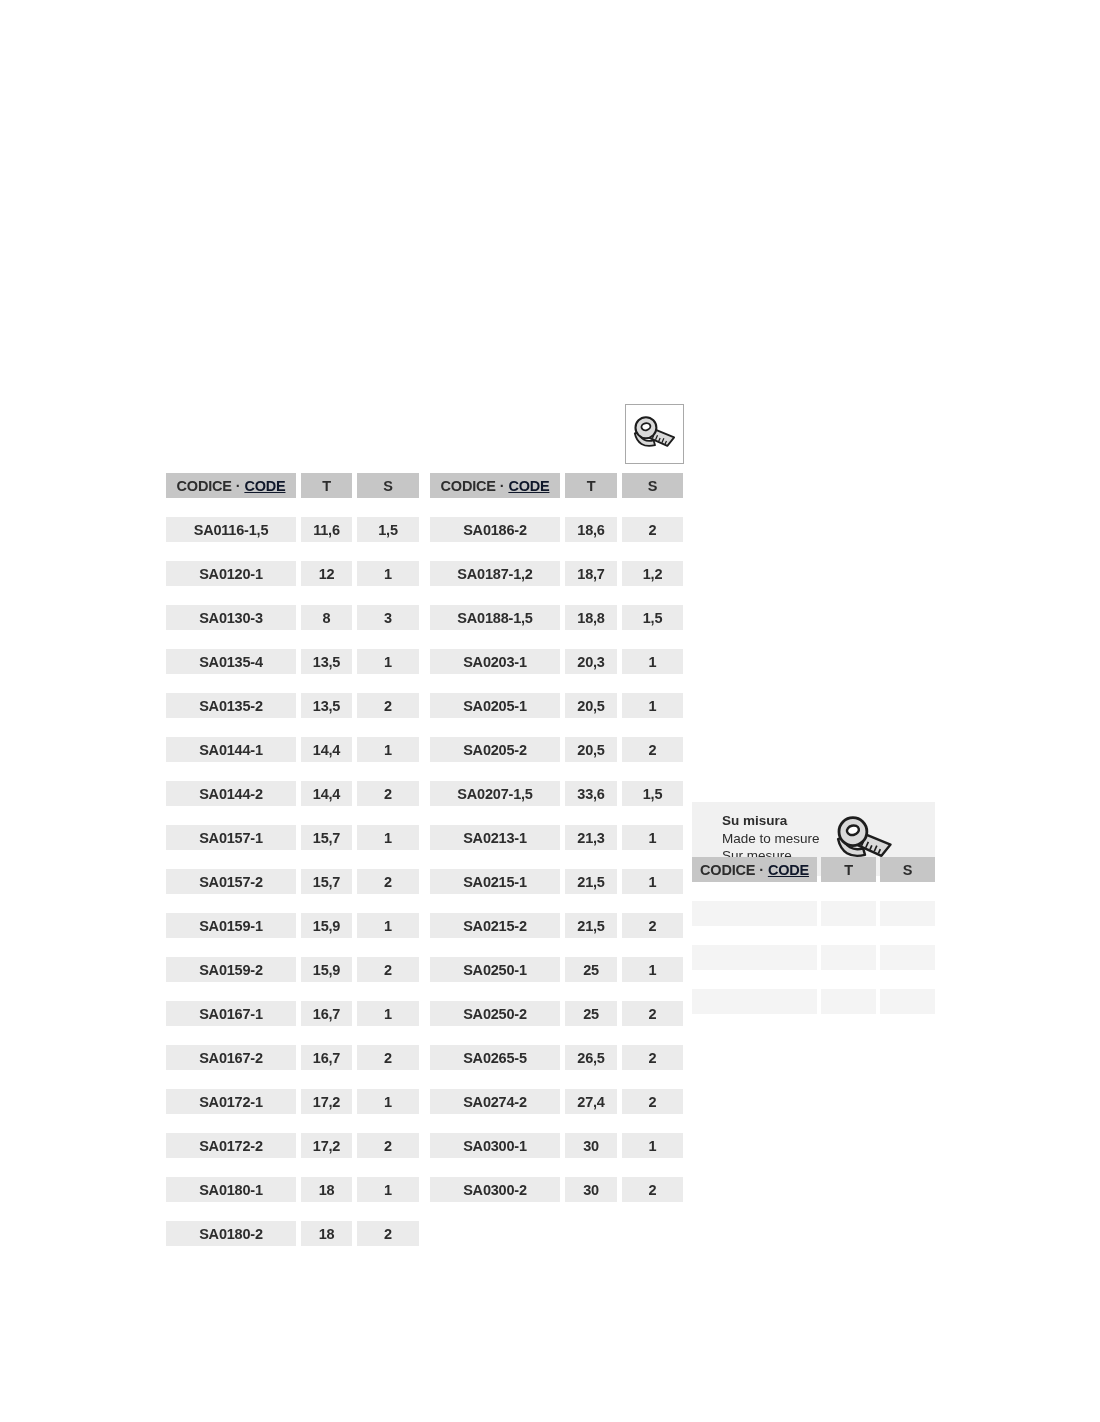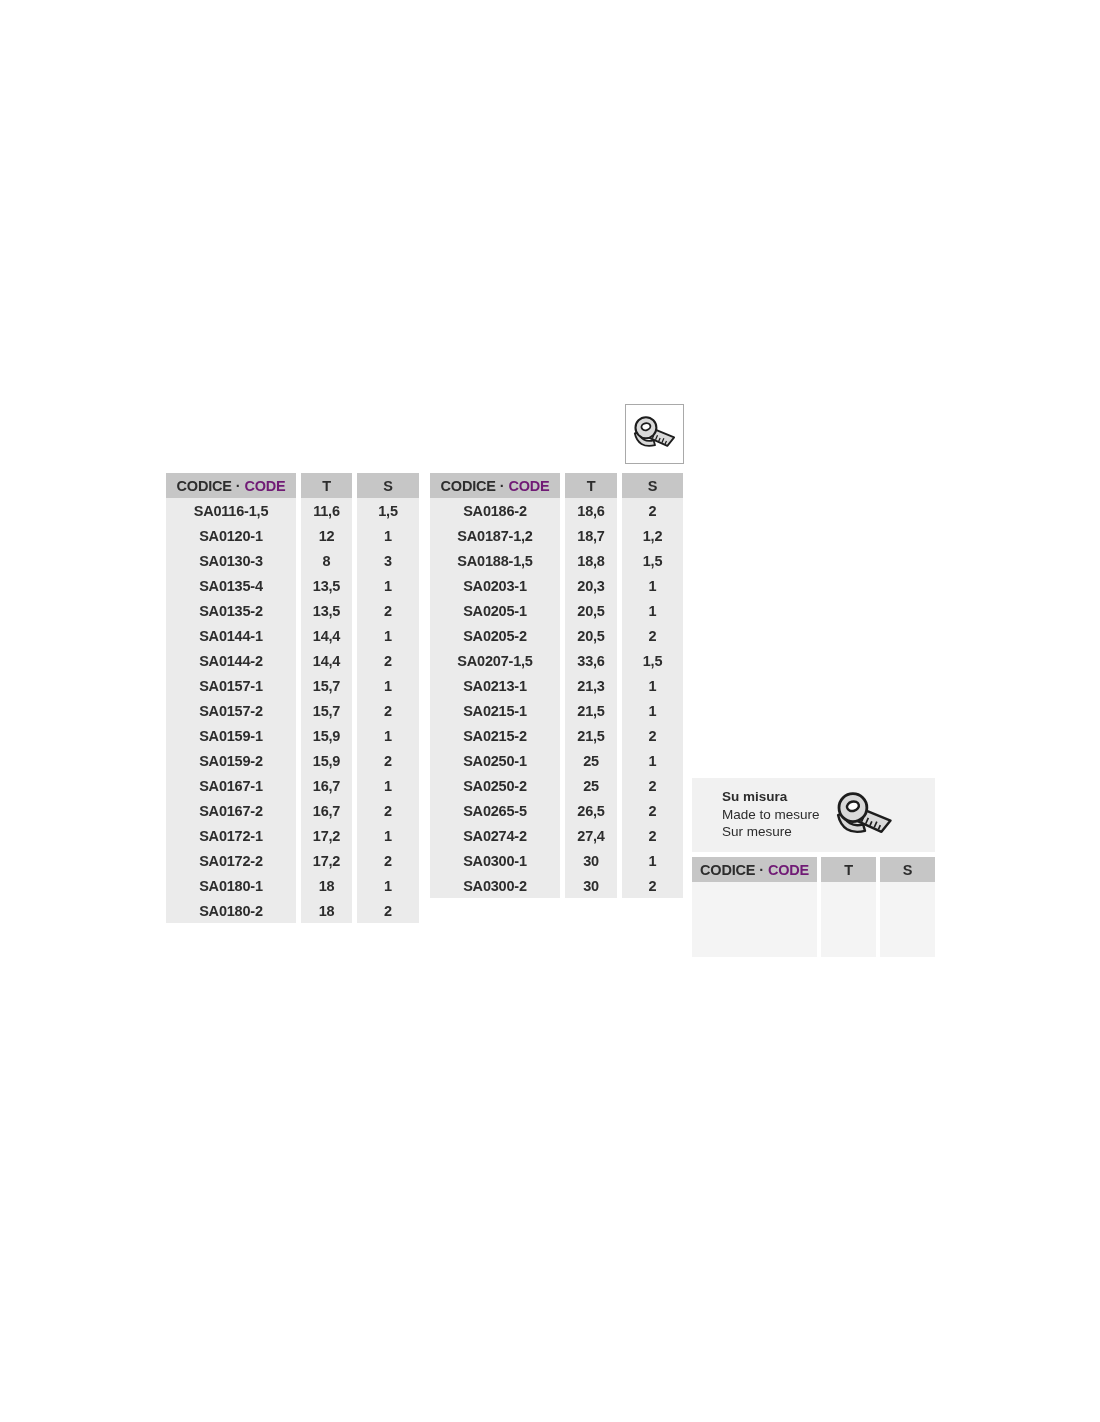--- a/index.html
+++ b/index.html
@@ -19,40 +19,40 @@
     background: #ffffff;
     border: 1px solid #a9a9a9;
     display: flex; align-items: center; justify-content: center;
   }
 
   
   .grid-table {
     position: absolute;
     display: grid;
     grid-auto-rows: 25px;
-    row-gap: 0;
+    row-gap: 19px;
   }
   #table-left  { left: 166px; top: 473px; grid-template-columns: 130px 51px 62px; column-gap: 5px; }
   #table-middle{ left: 430px; top: 473px; grid-template-columns: 130px 52px 61px; column-gap: 5px; }
   #table-custom{ left: 692px; top: 857px; grid-template-columns: 125px 55px 55px; column-gap: 4px; }
 
   .hcell, .cell, .ecell {
     display: flex; align-items: center; justify-content: center;
     font-size: 14.5px; letter-spacing: -0.2px;
     color: #2d2d2d; white-space: nowrap;
   }
   .hcell { background: #c6c6c6; font-weight: 700; }
-  .hcell .gray { color: #701a75; }
+  .hcell .gray { color: #0f172a; text-decoration: underline; }
   .hcell .sep { margin: 0 4px; }
   .cell  { background: #ebebeb; font-weight: 700; }
   .ecell { background: #f4f4f4; }
 
   
   .panel-info {
-    position: absolute; left: 692px; top: 778px;
+    position: absolute; left: 692px; top: 802px;
     width: 243px; height: 74px;
     background: #f1f1f1;
   }
   .panel-text {
     position: absolute; left: 30px; top: 10px;
     font-size: 13.5px; line-height: 17.5px; color: #2d2d2d;
   }
   .panel-text .bold { font-weight: 700; }
   .panel-tape {
     position: absolute; left: 134px; top: 11px;

